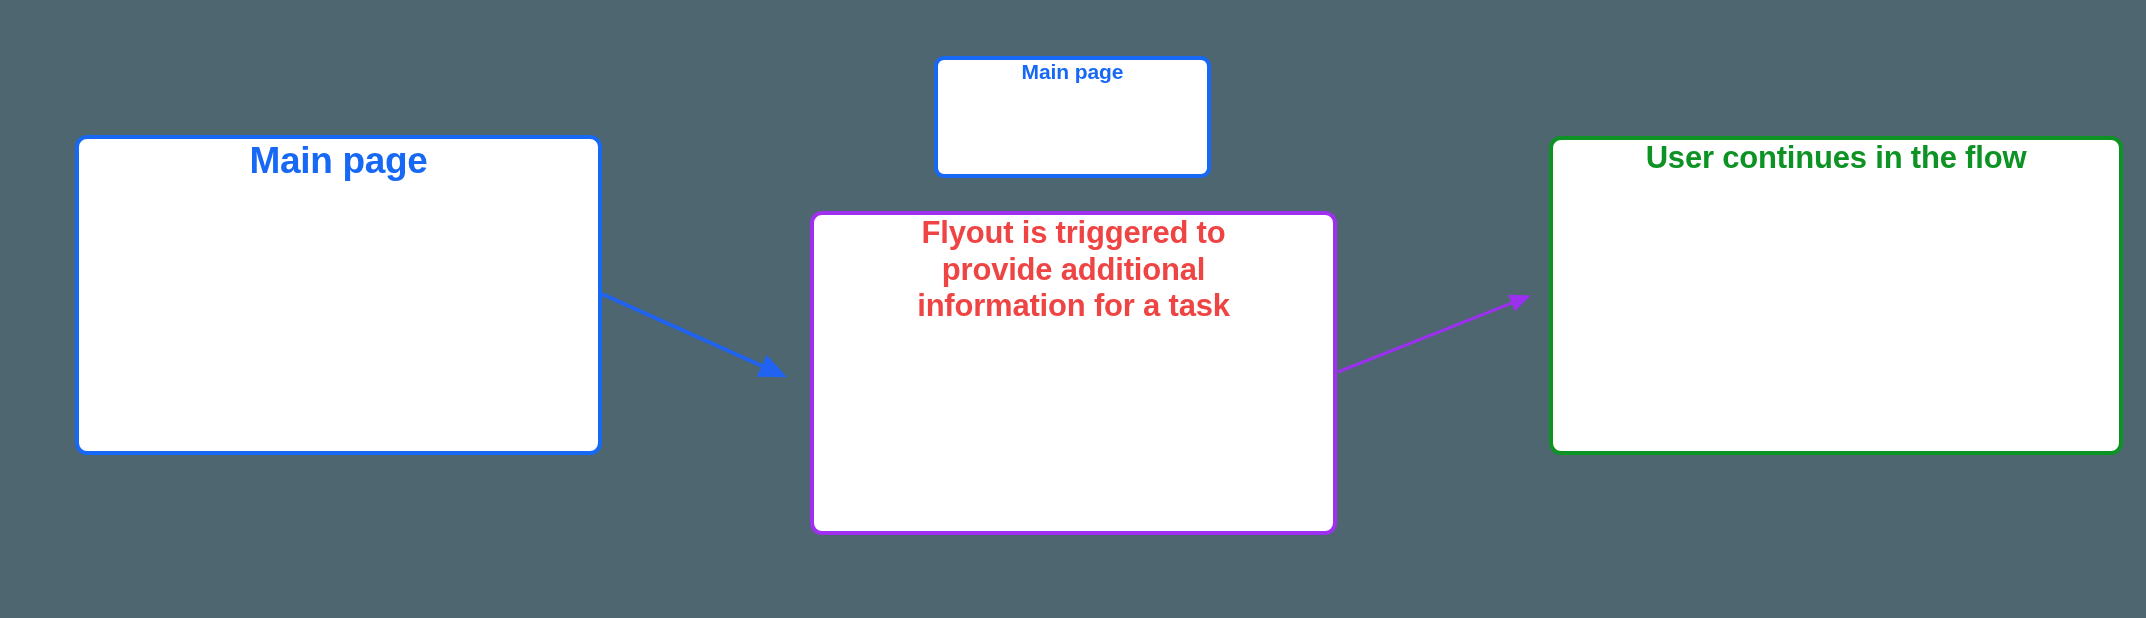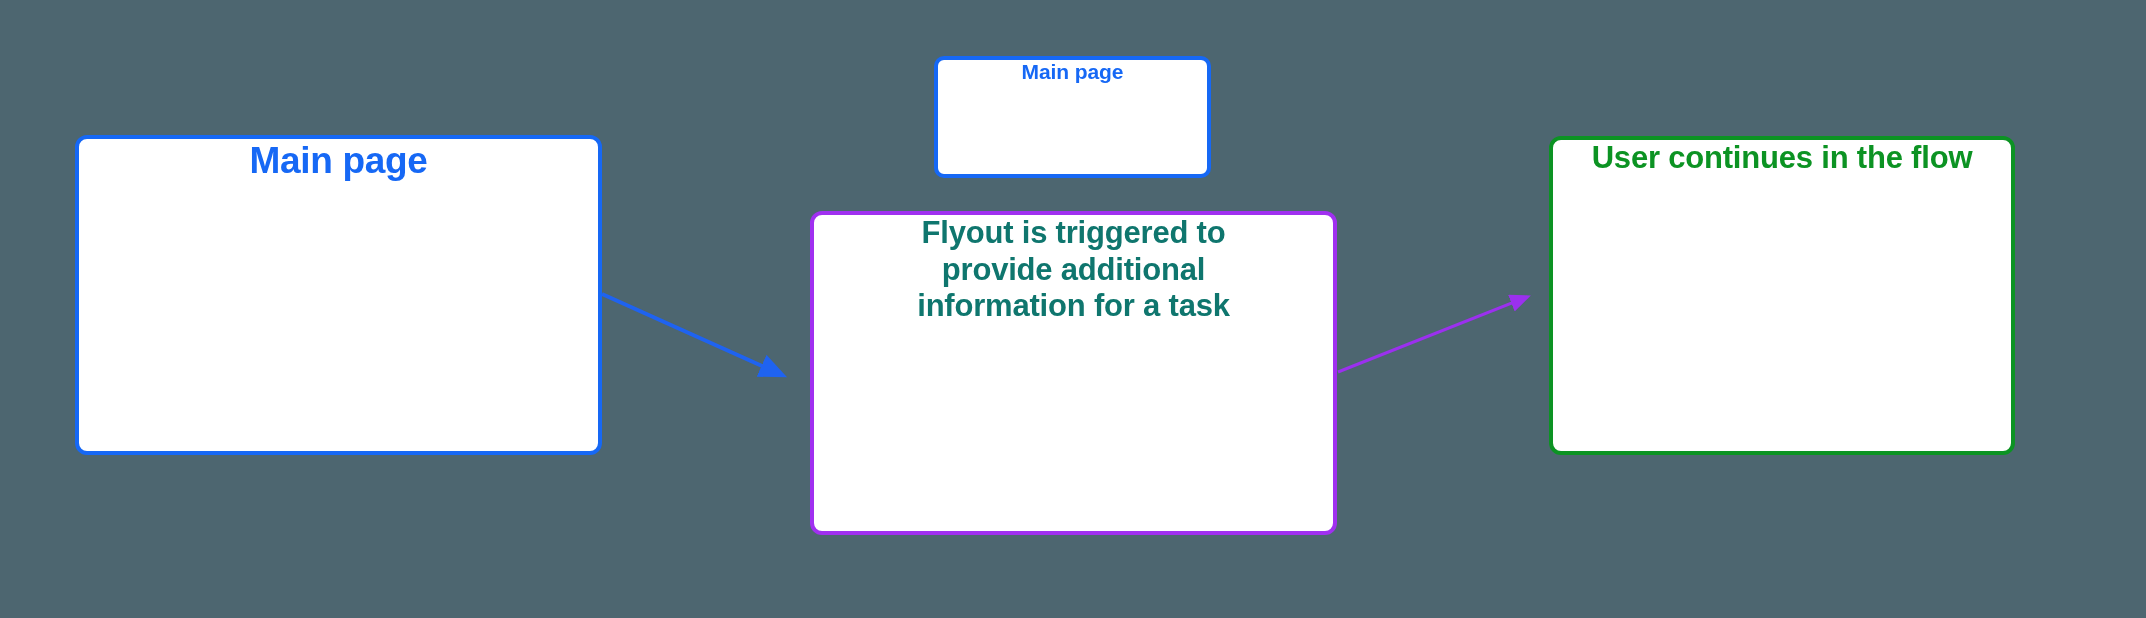--- a/index.html
+++ b/index.html
@@ -54,34 +54,34 @@
     letter-spacing: -0.1px;
   }
   
   #node-flyout {
     left: 810px;
     top: 211px;
     width: 527px;
     height: 324px;
     border: 4px solid #a030f0;
     border-radius: 12px;
-    color: #0f766e;
+    color: #ef4444;
     font-size: 31px;
     letter-spacing: -0.2px;
     padding: 0 28px;
   }
   #node-flyout .label {
     max-width: 330px;
     line-height: 1.18;
   }
   
   #node-continue {
     left: 1549px;
     top: 136px;
-    width: 466px;
+    width: 574px;
     height: 319px;
     border: 4px solid #0c9323;
     border-radius: 12px;
     color: #0c9323;
     font-size: 31px;
     letter-spacing: -0.2px;
   }
   
   .arrow-layer {
     position: absolute;

